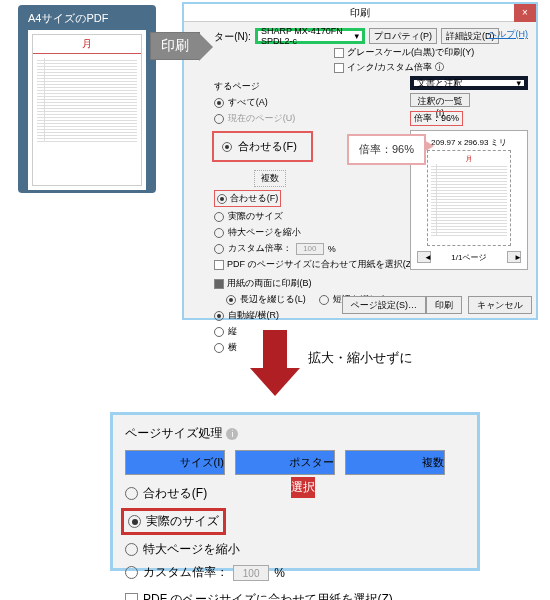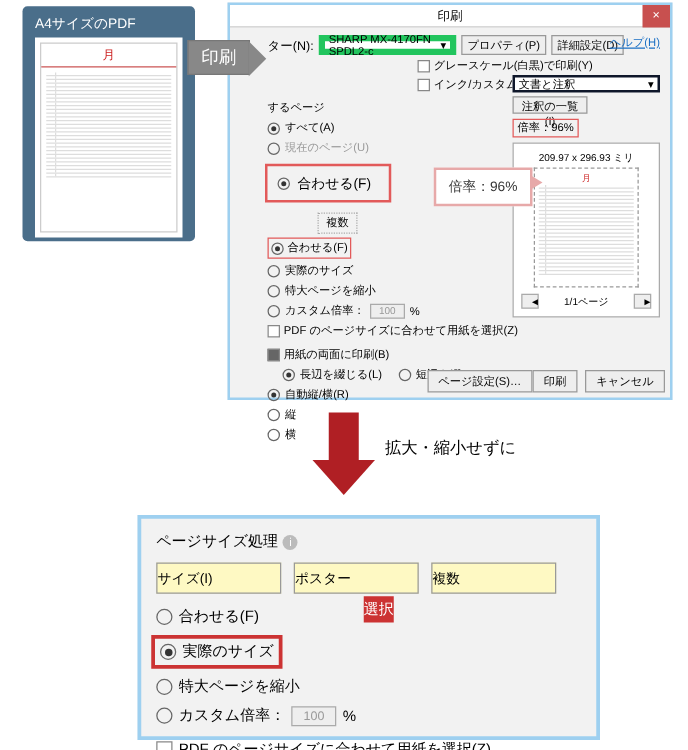--- a/index.html
+++ b/index.html
@@ -16,39 +16,39 @@
   
   .print-badge { position: absolute; left: 150px; top: 32px; background: #888; color: #fff; font-size: 14px; padding: 4px 10px; border: 1px solid #777; z-index: 5; }
   .print-badge::after { content: ""; position: absolute; right: -14px; top: 0; border-top: 14px solid transparent; border-bottom: 14px solid transparent; border-left: 14px solid #888; }
   
   .dialog { position: absolute; left: 182px; top: 2px; width: 356px; height: 318px; background: #f2f2f2; border: 2px solid #9ed0f0; }
   .titlebar { height: 18px; background: #fff; border-bottom: 1px solid #ccc; display: flex; align-items: center; justify-content: center; position: relative; }
   .titlebar-title { font-size: 10px; }
   .close-x { position: absolute; right: 0; top: 0; width: 22px; height: 18px; background: #c8504f; color: #fff; text-align: center; line-height: 18px; }
   .dcontent { padding: 6px 8px 6px 30px; position: relative; }
   .row1 { display: flex; align-items: flex-end; gap: 4px; }
-  .dropdown { border: 5px solid #22c55e; background: #fff; font-size: 9px; padding: 1px 3px; height: 16px; width: 110px; display: flex; align-items: center; justify-content: space-between; }
+  .dropdown { border: 3px solid #22c55e; background: #fff; font-size: 9px; padding: 1px 3px; height: 16px; width: 110px; display: flex; align-items: center; justify-content: space-between; }
   .btn { border: 1px solid #999; background: #eee; font-size: 9px; padding: 1px 4px; height: 16px; display: inline-flex; align-items: center; }
   .help { position: absolute; right: 8px; top: 6px; color: #1a6fc4; font-size: 9px; text-decoration: underline; }
   .cb-row { display: flex; align-items: center; gap: 3px; font-size: 9px; margin-top: 2px; padding-left: 120px; }
   .cb { width: 10px; height: 10px; border: 1px solid #888; background: #fff; flex: none; }
   .section-label { font-size: 9px; margin-top: 6px; }
   .radio { width: 10px; height: 10px; border: 1px solid #666; border-radius: 50%; display: inline-flex; align-items: center; justify-content: center; flex: none; }
   .radio.checked::after { content: ""; width: 4px; height: 4px; background: #333; border-radius: 50%; }
   .opt-row { display: flex; align-items: center; gap: 4px; font-size: 9px; margin-top: 3px; }
   .fit-box { border: 2px solid #e25a5a; padding: 6px 14px 6px 8px; display: inline-flex; align-items: center; gap: 6px; margin: 6px 0 6px -2px; }
   .small-fit-box { border: 1px solid #e25a5a; padding: 1px 2px; display: inline-flex; align-items: center; gap: 3px; }
   .btn-sizes { display: flex; gap: 4px; margin-top: 2px; padding-left: 40px; }
   .size-btn { border: 1px dotted #aaa; font-size: 9px; padding: 1px 6px; }
   .num-input { width: 28px; height: 12px; border: 1px solid #aaa; background: #eee; font-size: 8px; text-align: center; color: #999; }
   .cb-line { display: flex; align-items: center; gap: 3px; font-size: 9px; margin-top: 3px; }
   
   .rside { position: absolute; right: 8px; top: 54px; width: 118px; }
   .rlabel { font-size: 9px; }
-  .rdrop { border: 2px solid #0f172a; background: #fff; font-size: 9px; padding: 1px 3px; height: 14px; display: flex; align-items: center; justify-content: space-between; margin-top: 2px; }
+  .rdrop { border: 4px solid #0f172a; background: #fff; font-size: 9px; padding: 1px 3px; height: 14px; display: flex; align-items: center; justify-content: space-between; margin-top: 18px; }
   .rbtn { border: 1px solid #999; background: #eee; font-size: 9px; padding: 1px 4px; height: 14px; width: 60px; margin-top: 3px; text-align: center; }
   .ratio-note { border: 1px solid #e25a5a; font-size: 9px; padding: 0 3px; display: inline-block; margin-top: 4px; }
   .callout { position: absolute; right: 110px; top: 130px; border: 2px solid #e7a9a9; background: #fff; font-size: 11px; padding: 6px 10px; color: #333; }
   .callout::after { content: ""; position: absolute; right: -10px; top: 4px; border-top: 6px solid transparent; border-bottom: 6px solid transparent; border-left: 10px solid #e7a9a9; }
   .preview { border: 1px solid #aaa; background: #fff; margin-top: 4px; height: 140px; padding: 6px; display: flex; flex-direction: column; }
   .pv-dims { font-size: 8px; text-align: center; }
   .pv-page { flex: 1; border: 1px dashed #999; margin: 2px 10px; padding: 3px; overflow: hidden; }
   .pv-month { color: #c22; font-size: 7px; text-align: center; }
   .pv-line { height: 3px; border-bottom: 1px solid #ddd; display: flex; }
   .pv-line span { width: 6px; border-right: 1px solid #ddd; }
@@ -56,25 +56,25 @@
   .pv-nav button { border: 1px solid #aaa; background: #eee; width: 14px; height: 12px; font-size: 8px; }
   .dfooter { position: absolute; bottom: 4px; left: 8px; right: 4px; display: flex; justify-content: flex-end; }
   .dfooter .btn { padding: 2px 8px; height: 18px; }
   .foot-right { display: flex; gap: 6px; }
   
   .big-arrow { position: absolute; left: 250px; top: 330px; width: 50px; height: 70px; }
   .arrow-stem { width: 24px; height: 38px; background: #b01f24; margin: 0 auto; }
   .arrow-head { width: 0; height: 0; border-left: 25px solid transparent; border-right: 25px solid transparent; border-top: 28px solid #b01f24; }
   .arrow-text { position: absolute; left: 308px; top: 348px; font-size: 13px; line-height: 1.5; }
   
-  .lower { position: absolute; left: 110px; top: 412px; width: 370px; height: 180px; border: 3px solid #9ed0f0; background: #f2f2f2; padding: 10px 12px; }
+  .lower { position: absolute; left: 110px; top: 412px; width: 370px; height: 159px; border: 3px solid #9ed0f0; background: #f2f2f2; padding: 10px 12px; }
   .lower-title { font-size: 12px; display: flex; align-items: center; gap: 4px; }
   .info-i { width: 12px; height: 12px; border-radius: 50%; background: #bbb; color: #fff; text-align: center; font-size: 9px; line-height: 12px; }
   .lower-btns { display: flex; gap: 10px; margin-top: 8px; }
-  .lower-tab { border: 1px solid #999; background: #fef9c3; font-size: 11px; padding: 4px 0; width: 100px; text-align: left; }
+  .lower-tab { border: 1px solid #999; background: #3b82f6; font-size: 11px; padding: 4px 0; width: 100px; text-align: right; }
   .lower-radios { margin-top: 10px; }
   .lradio-row { display: flex; align-items: center; gap: 5px; font-size: 12px; margin-top: 6px; }
   .lradio { width: 13px; height: 13px; border: 1px solid #666; border-radius: 50%; display: inline-flex; align-items: center; justify-content: center; flex: none; }
   .lradio.checked::after { content: ""; width: 6px; height: 6px; background: #333; border-radius: 50%; }
   .select-badge { position: absolute; left: 178px; top: 62px; background: #c33; color: #fff; font-size: 12px; padding: 2px 0; }
   .actual-box { border: 3px solid #c33; padding: 2px 4px; display: inline-flex; align-items: center; gap: 5px; margin-left: -4px; }
   .lnum { width: 36px; height: 16px; border: 1px solid #aaa; background: #eee; font-size: 10px; text-align: center; color: #999; line-height: 16px; }
   .lcb-row { display: flex; align-items: center; gap: 5px; font-size: 12px; margin-top: 10px; }
   .lcb { width: 13px; height: 13px; border: 1px solid #888; background: #fff; flex: none; }
 </style>

